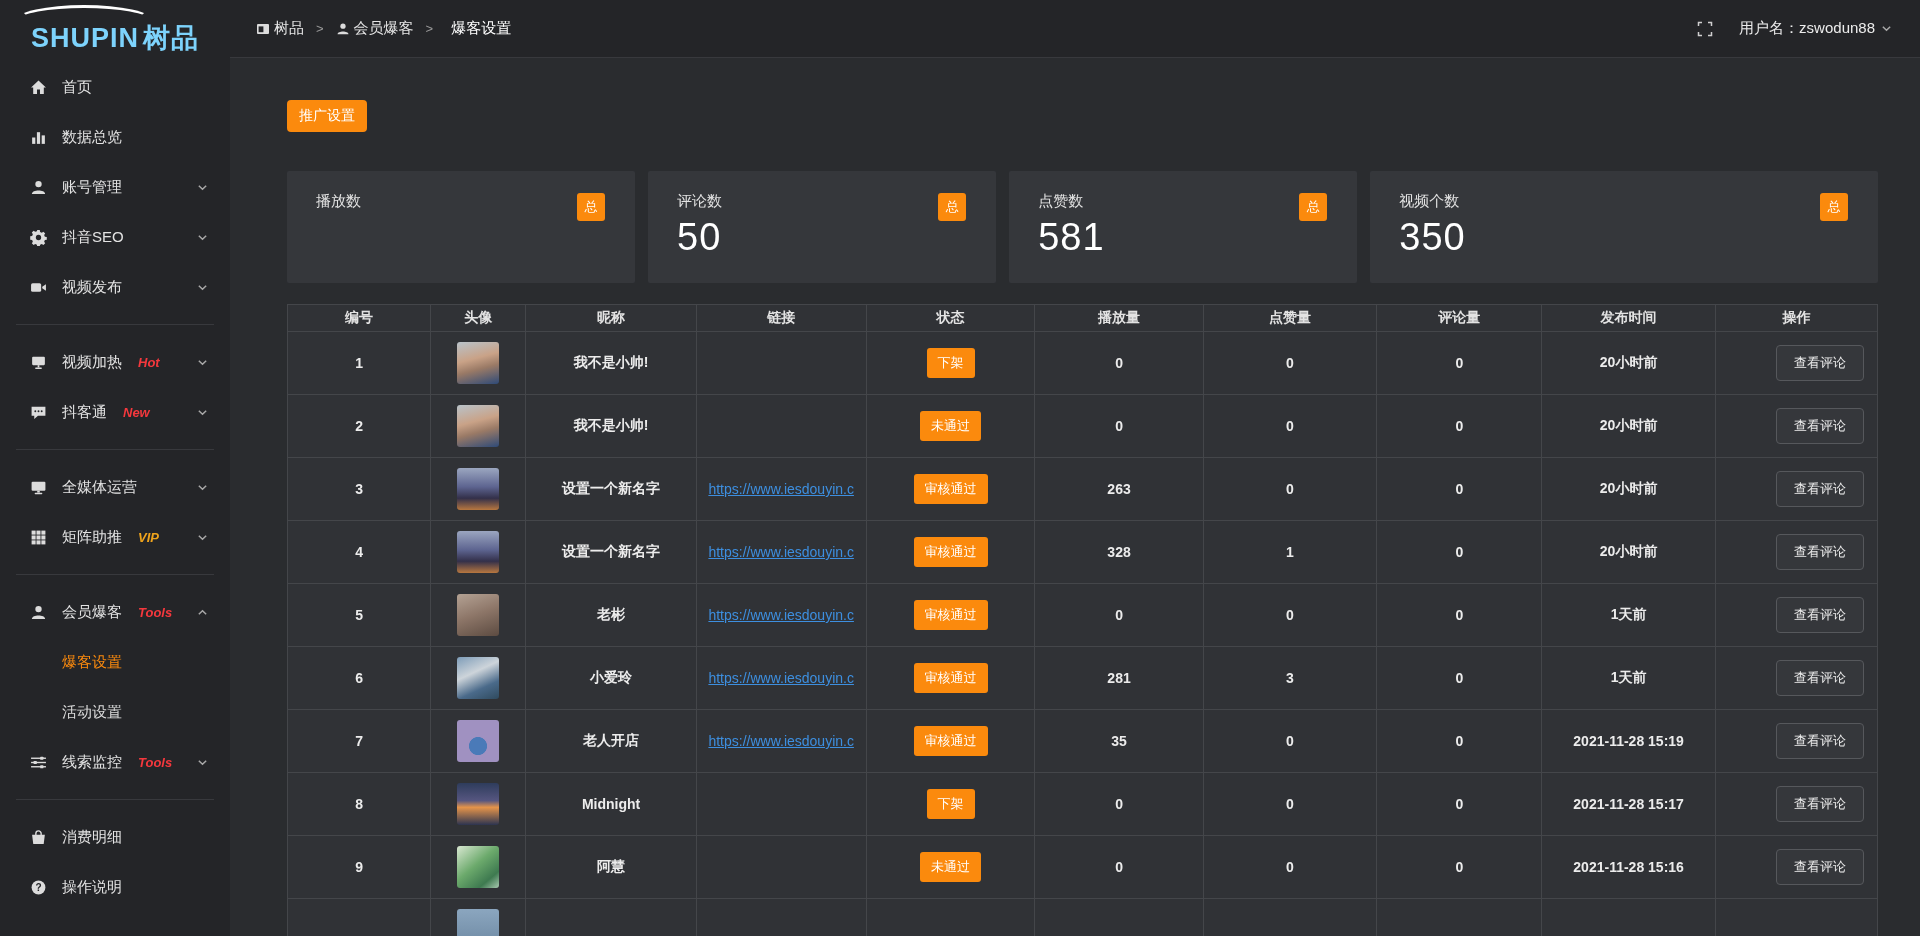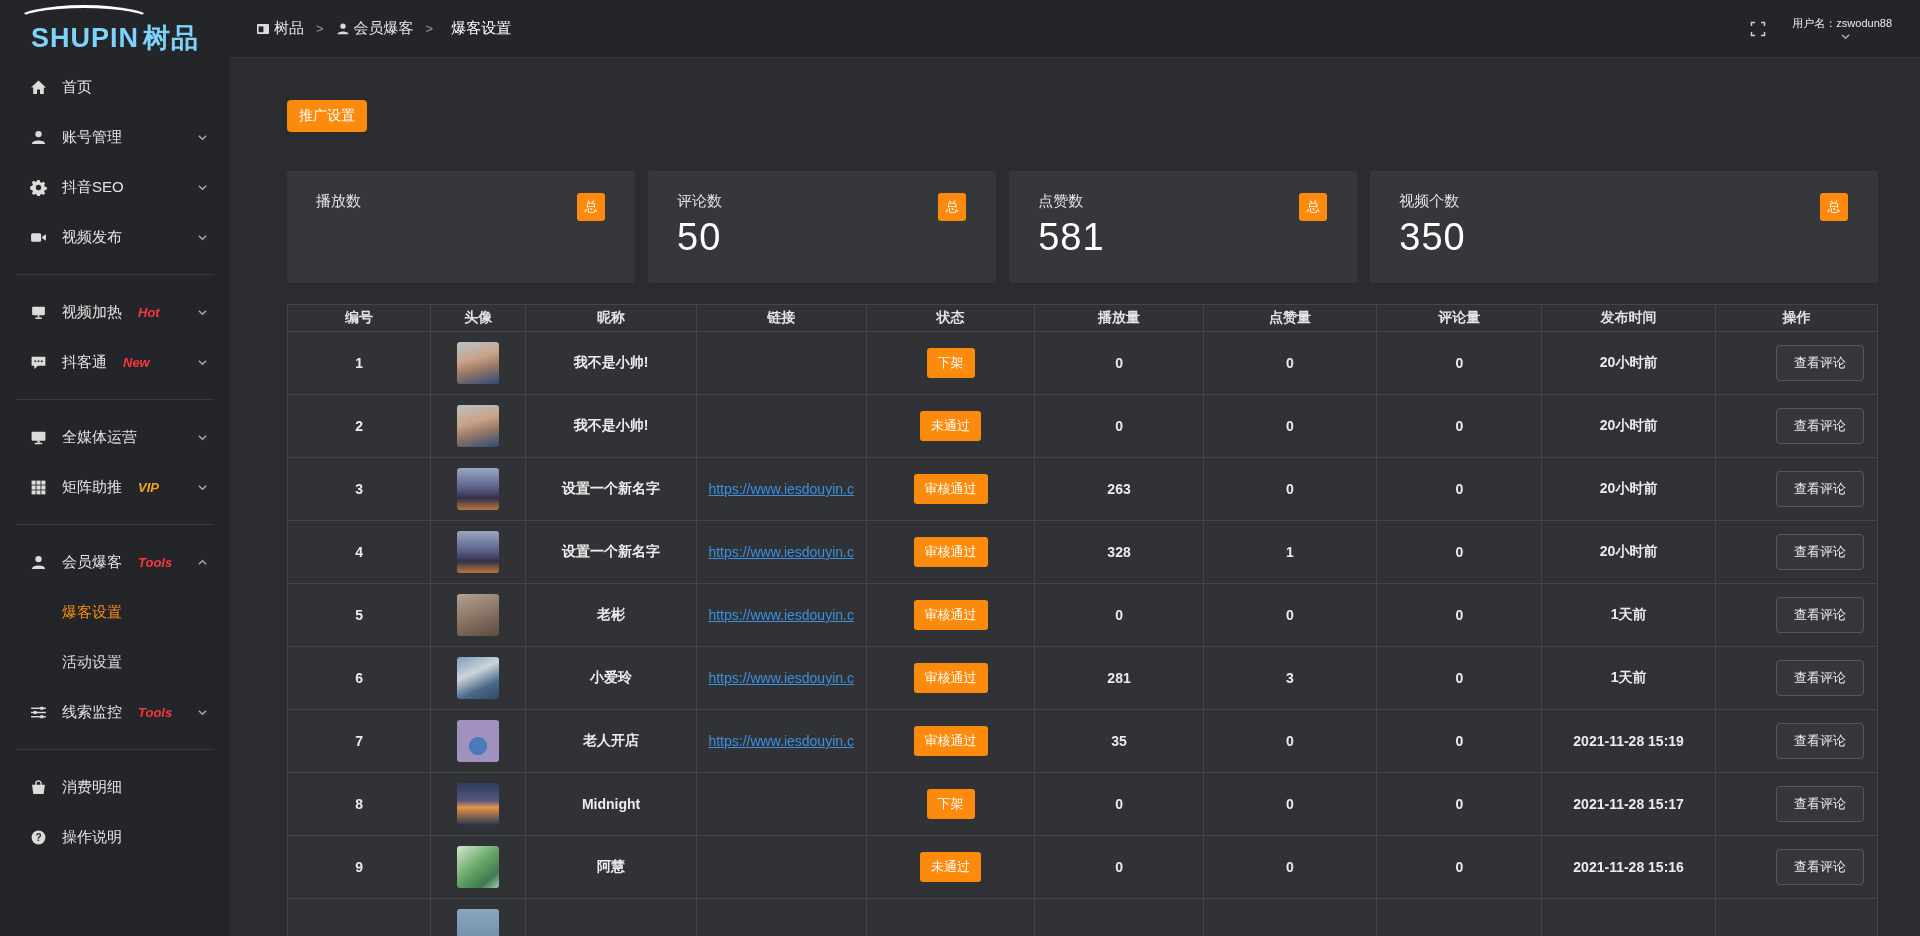--- a/index.html
+++ b/index.html
@@ -26,21 +26,21 @@
 
   
   .topbar { position:absolute; left:230px; top:0; width:1690px; height:58px; background:#242528; border-bottom:1px solid #38393d; display:flex; align-items:center; padding:0 28px 0 26px; z-index:4; }
   .breadcrumb { display:flex; align-items:center; }
   .crumb { display:flex; align-items:center; font-size:15px; color:#e6e6e6; }
   .crumb .icon { width:14px; height:14px; display:inline-flex; margin-right:4px; }
   .crumb:last-child .crumb-label { color:#fff; margin-left:6px; }
   .crumb-sep { color:#9a9a9a; font-size:13px; margin:0 12px; }
   .topbar-right { margin-left:auto; display:flex; align-items:center; gap:26px; }
   .fullscreen-btn { width:16px; height:16px; display:inline-flex; cursor:pointer; }
-  .user-box { display:flex; align-items:center; font-size:11px; color:#ececec; cursor:pointer;flex-direction:column; }
+  .user-box { display:flex; align-items:center; font-size:15px; color:#ececec; cursor:pointer; }
   .user-box .chev { margin-left:6px; }
 
   
   .main { position:absolute; left:230px; top:0; width:1690px; height:936px; padding:100px 42px 0 57px; }
   .promo-btn { width:80px; height:32px; background:#fb8a0d; color:#fff; font-size:14px; border:none; border-radius:4px; cursor:pointer; font-family:inherit; }
   .cards { display:flex; gap:13px; margin-top:39px; }
   .card { flex:1 1 0; height:112px; background:#35373b; border-radius:2px; position:relative; padding:21px 0 0 29px; }
   .card:last-child { flex:1.5 1 0; }
   .card-label { font-size:15px; color:#e3e3e3; }
   .card-value { font-size:38px; color:#fff; margin-top:5px; letter-spacing:1px; }
@@ -81,20 +81,30 @@
       <span class="logo-text"><span>SHUPIN</span><span class="logo-zh">树品</span></span>
     </div>
     <nav class="menu">
         <div class="menu-item">
           <span class="icon">
             <svg viewBox="0 0 16 16">
               <path d="M8 1.5 15 8h-2v6h-3.6V9.8H6.6V14H3V8H1z" fill="#dcdcdc"></path>
             </svg>
           </span>
           <span class="menu-label">首页</span>
+        </div>
+        <div class="menu-item">
+          <span class="icon">
+            <svg viewBox="0 0 16 16">
+              <rect x="2" y="8" width="3" height="6" fill="#dcdcdc"></rect>
+              <rect x="6.5" y="3" width="3" height="11" fill="#dcdcdc"></rect>
+              <rect x="11" y="6" width="3" height="8" fill="#dcdcdc"></rect>
+            </svg>
+          </span>
+          <span class="menu-label">数据总览</span>
         </div>
         <div class="menu-item">
           <span class="icon">
             <svg viewBox="0 0 16 16">
               <circle cx="8" cy="4.8" r="3" fill="#dcdcdc"></circle>
               <path d="M1.8 14c0-4.2 12.4-4.2 12.4 0z" fill="#dcdcdc"></path>
             </svg>
           </span>
           <span class="menu-label">账号管理</span>
           <span class="chev ">

